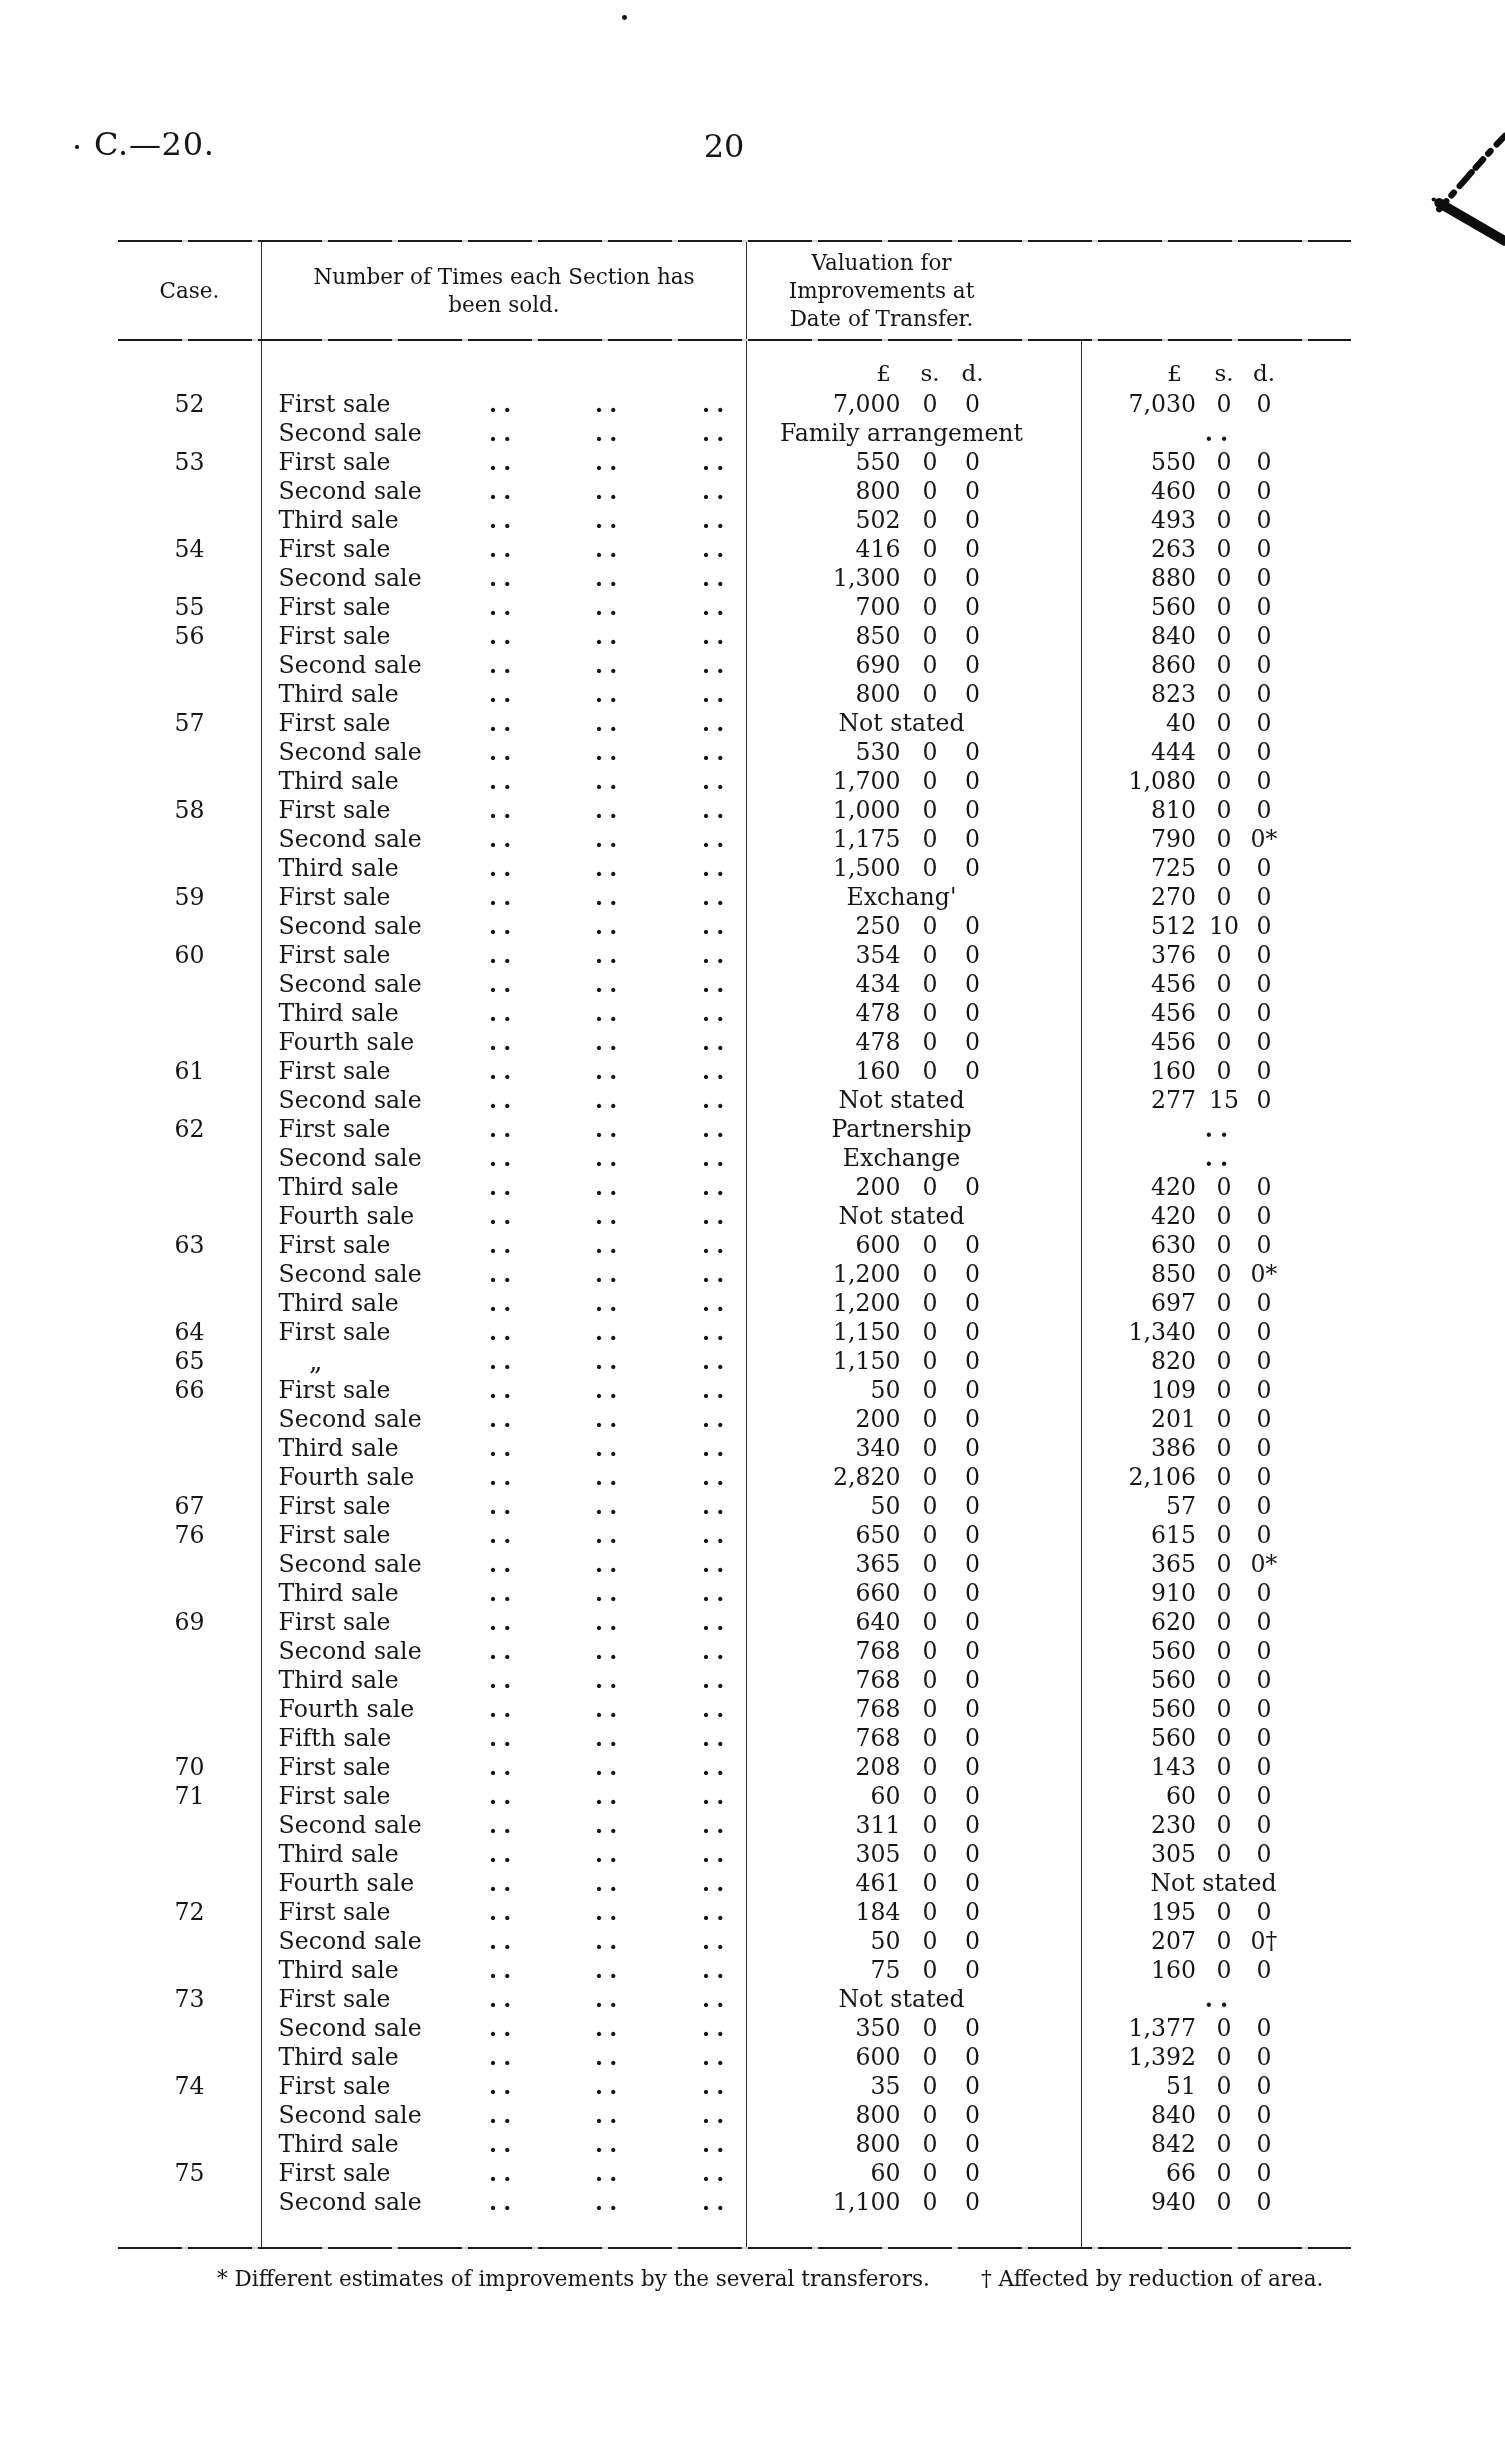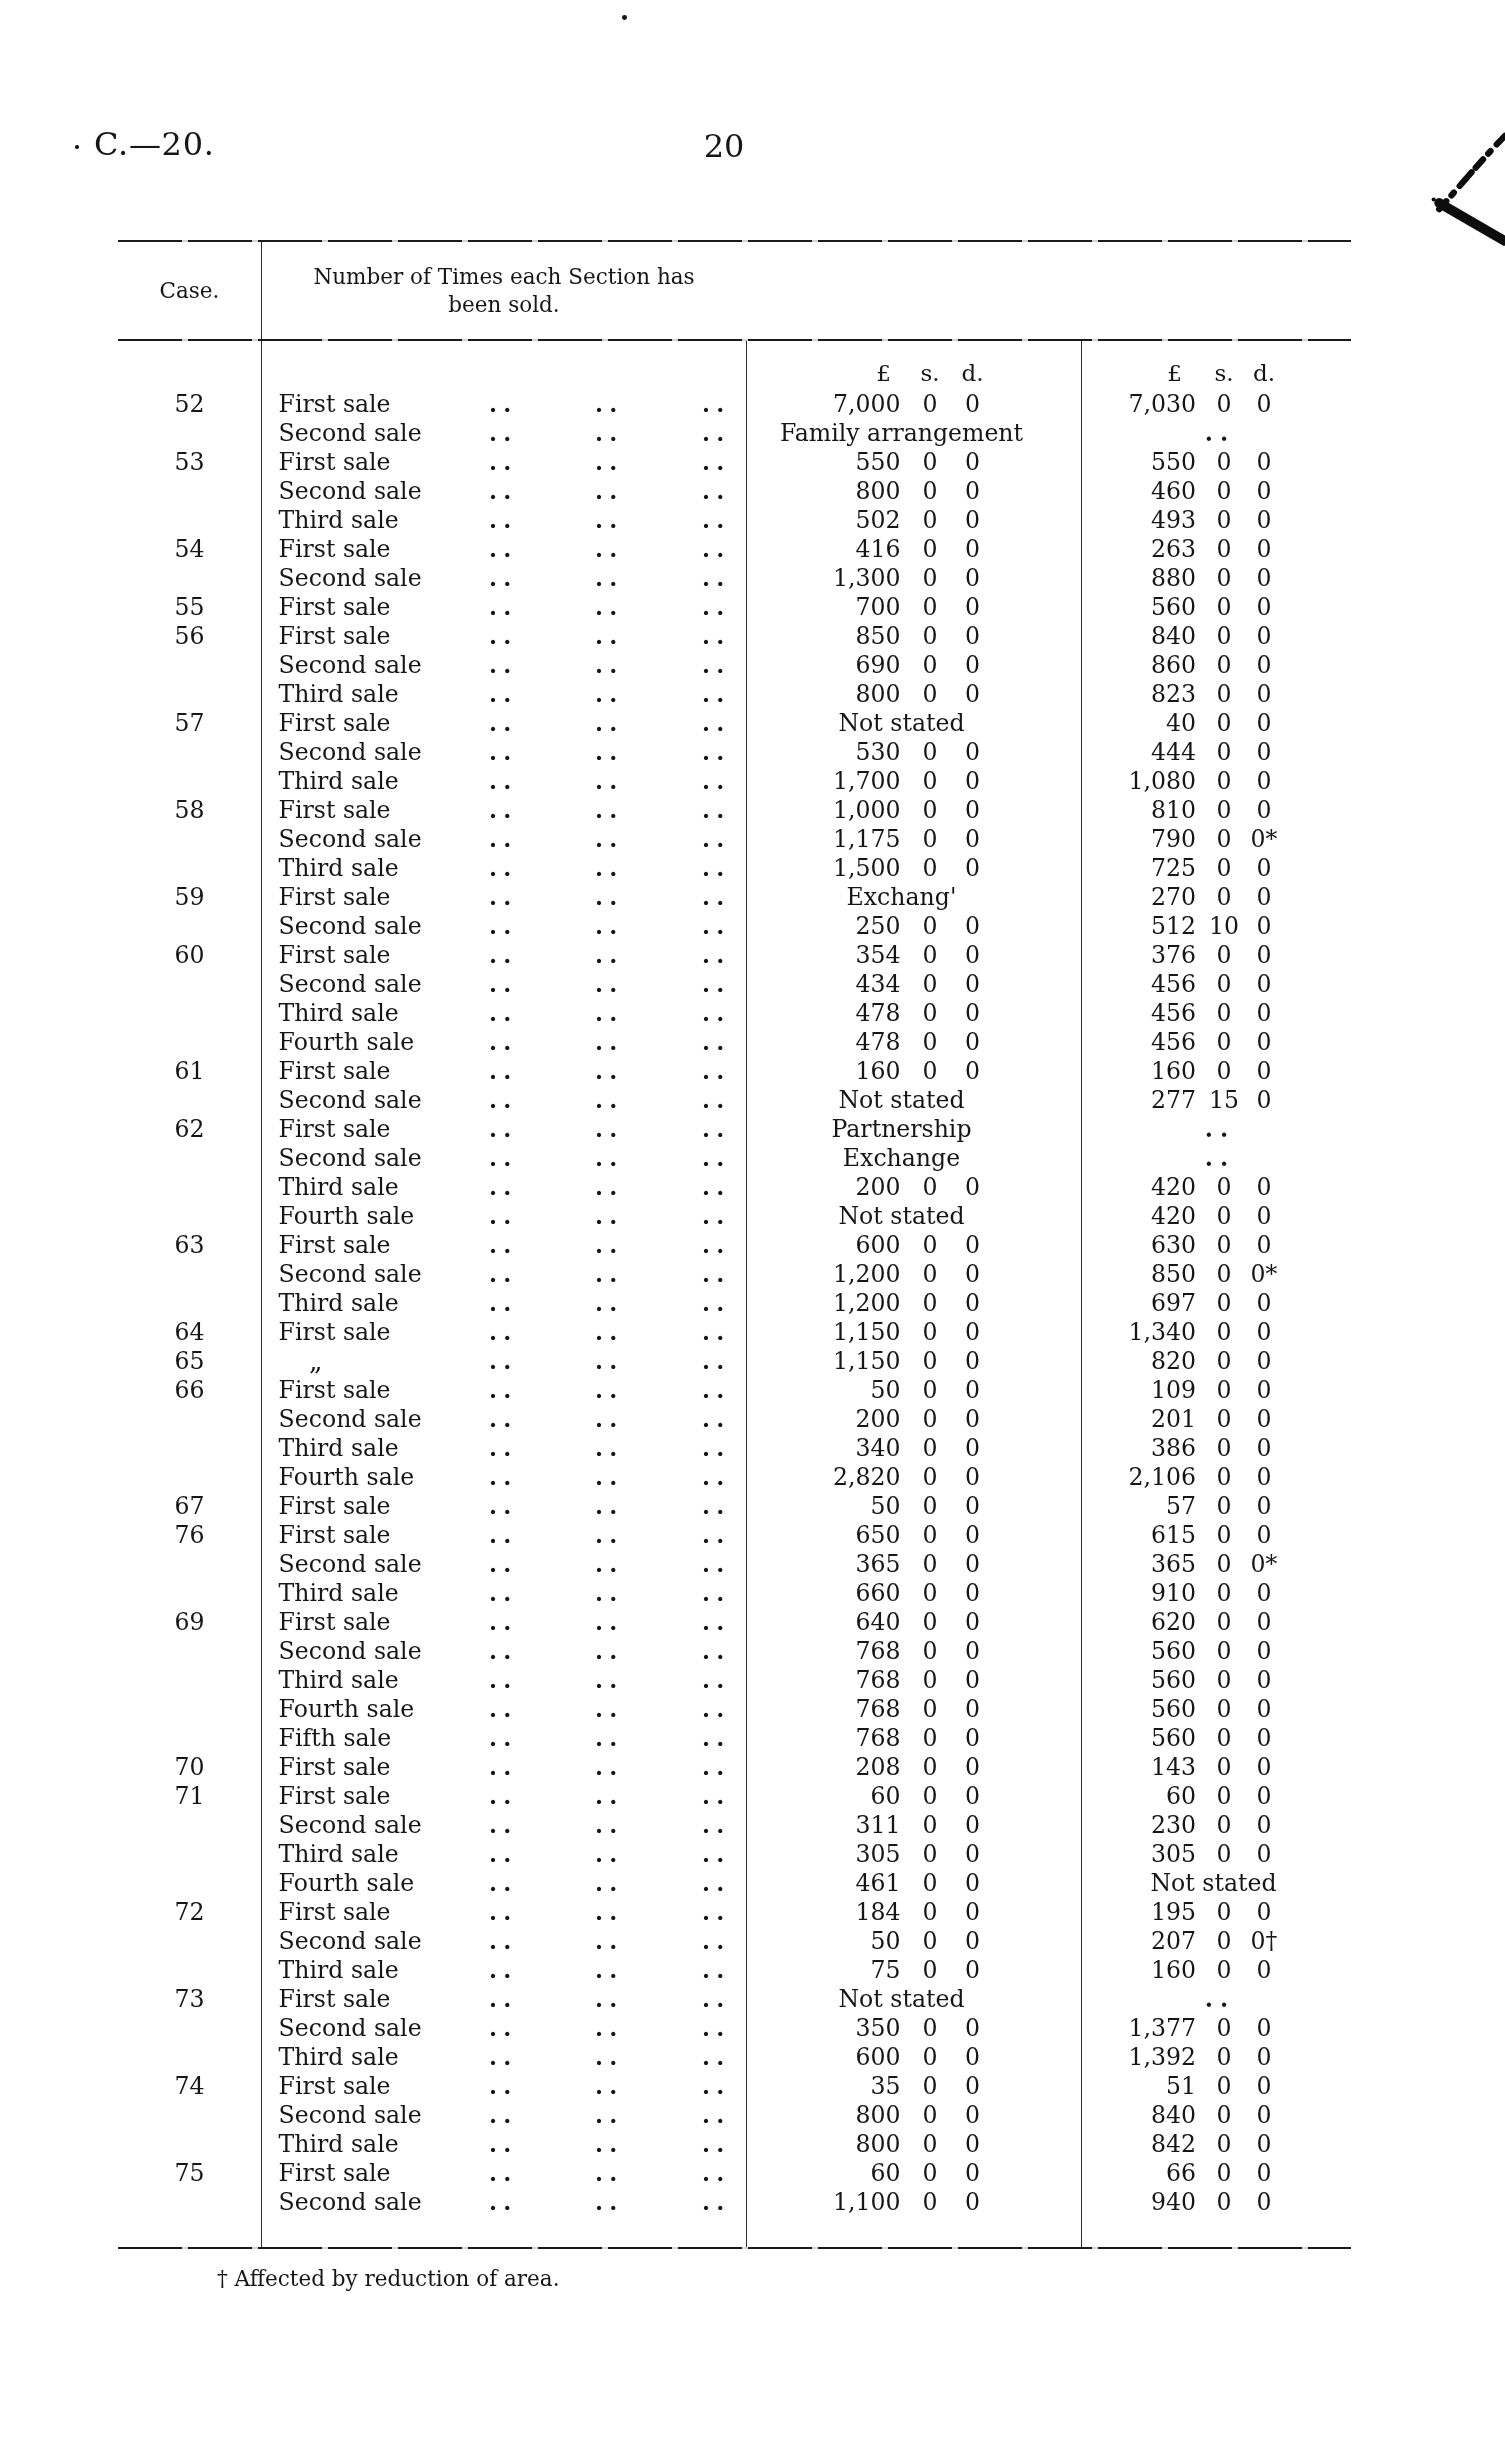--- a/index.html
+++ b/index.html
@@ -85,20 +85,21 @@
     <circle cx="50" cy="128" r="3" fill="#0d0d0d"></circle>
   </svg>
 
 
   <div class="table">
     <div class="hrule"></div>
 
     <div class="thead">
       <div class="hc col-case">Case.</div>
       <div class="hc col-sale">Number of Times each Section has been sold.</div>
+      <div class="hc col-val">Valuation for Improvements at Date of Transfer.</div>
     </div>
 
     <div class="hrule"></div>
 
     <div class="currow">
       <div class="cell col-case"></div>
       <div class="cell col-sale"></div>
       <div class="cell col-amt">
         <div class="cur-inner">
           <span class="cp">£</span>
@@ -1293,17 +1294,18 @@
       <div class="c col-case"></div>
       <div class="c col-sale" style="border-left:1.4px solid #2b2b2b;"></div>
       <div class="c col-amt" style="border-left:1.4px solid #2b2b2b;"></div>
       <div class="c col-val" style="border-left:1.4px solid #2b2b2b;"></div>
     </div>
 
     <div class="hrule"></div>
   </div>
 
   <div class="footnotes">
+    <span>* Different estimates of improvements by the several transferors.</span>
     <span>† Affected by reduction of area.</span>
   </div>
 
 </div>
 
 
 </body></html>

